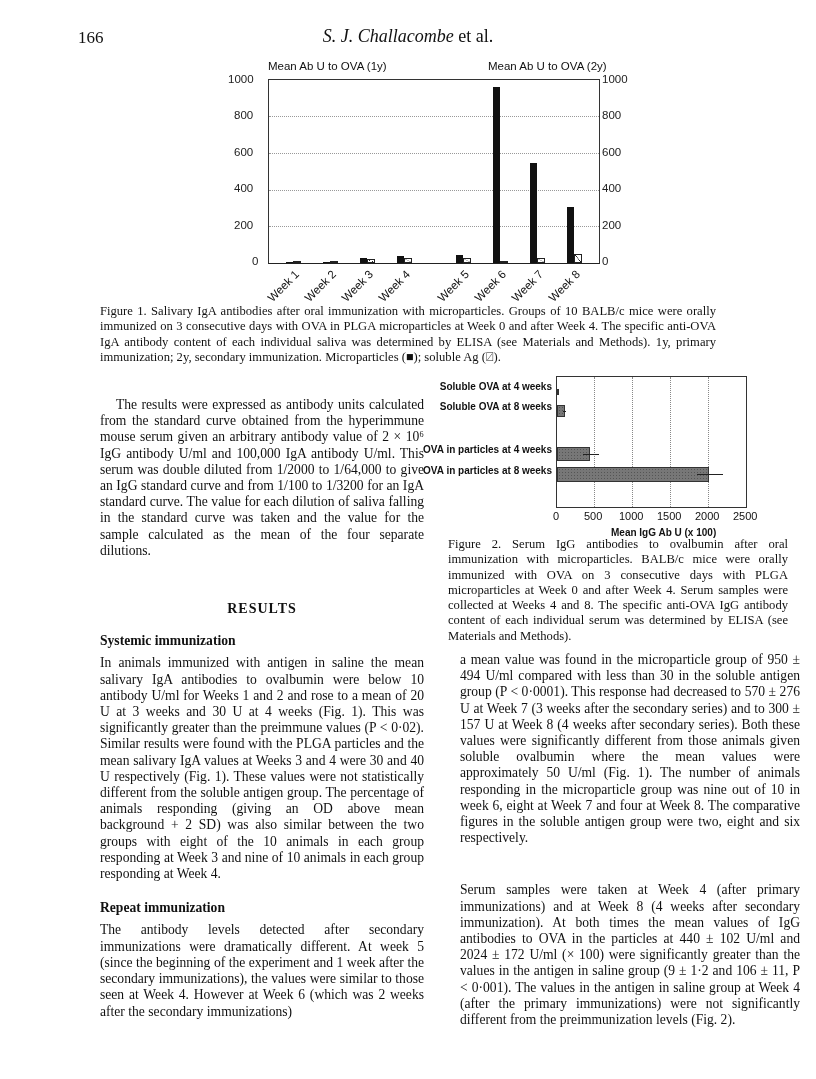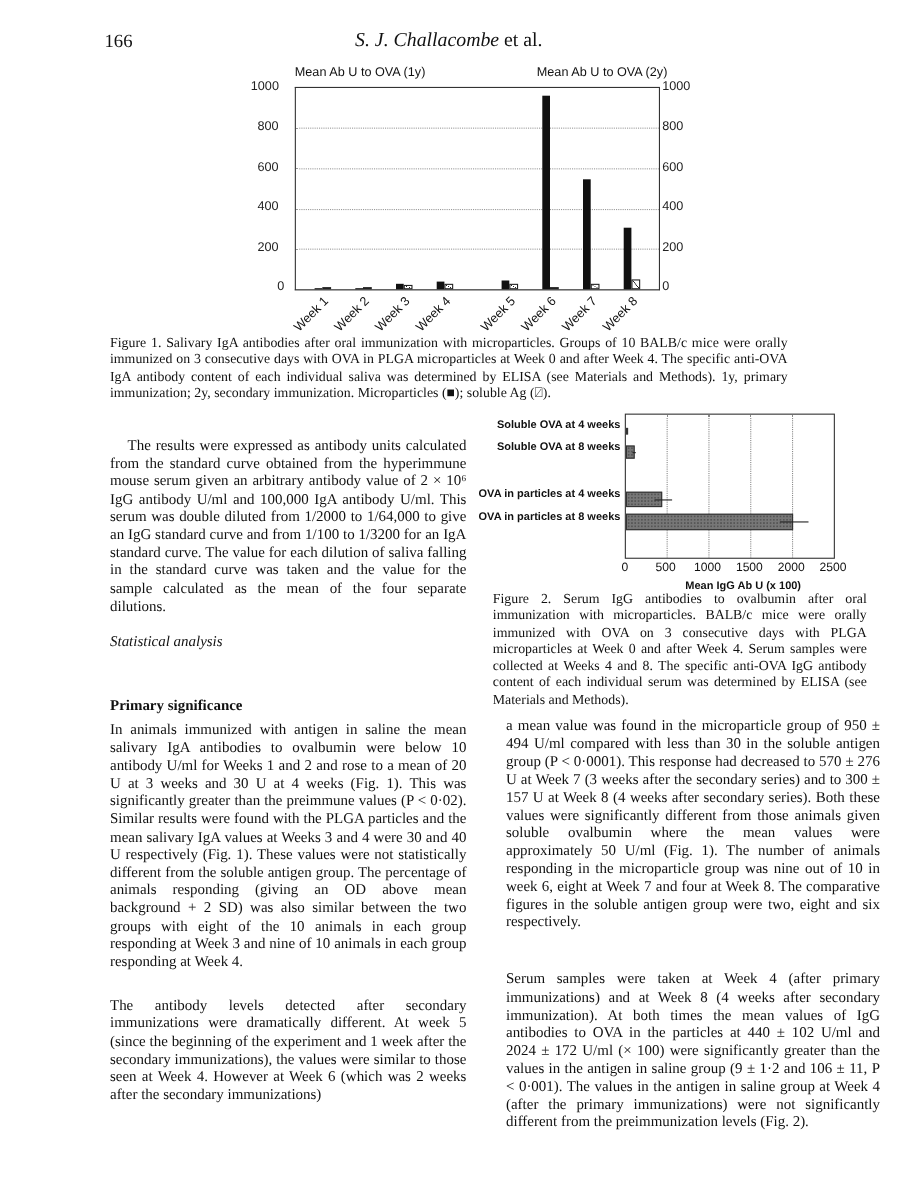--- a/index.html
+++ b/index.html
@@ -1,18 +1,18 @@
 <!DOCTYPE html>
 <html><head>
 <meta charset="utf-8">
 <style>
   html, body { margin:0; padding:0; background:#fff; }
   body { width:816px; height:1079px; position:relative; overflow:hidden; font-family:"Liberation Serif", serif; color:#111; }
   .abs { position:absolute; }
-  .page-num { left:95px; top:28px; font-size:17px; }
+  .page-num { left:78px; top:28px; font-size:17px; }
   .running-head { left:0; width:816px; top:26px; text-align:center; font-size:18px; }
   .running-head i { font-style:italic; }
 
   
   .fig1 { left:230px; top:60px; width:400px; height:240px; }
   .axlbl { font-family:"Liberation Sans", sans-serif; font-size:11.5px; position:absolute; }
   .tick { font-family:"Liberation Sans", sans-serif; font-size:11.5px; position:absolute; color:#222; }
   .plot1 { position:absolute; left:38px; top:19px; width:330px; height:183px; border:1.2px solid #333; border-bottom:1.5px solid #222; }
   .grid1 { position:absolute; left:0; right:0; border-top:1px dotted #999; }
   .bar-solid { position:absolute; background:#111; bottom:0; }
@@ -25,21 +25,21 @@
   .col-l { left:100px; width:324px; }
   .col-r { left:448px; width:340px;margin-left:12px; }
   .body { font-size:13.6px; line-height:16.2px; text-align:justify; }
   .body p { margin:0; }
   .indent { text-indent:16px; }
   .subhead { font-weight:bold; font-size:13.6px; }
   .ital { font-style:italic; font-size:13.6px; }
   .results { font-weight:bold; font-size:14px; letter-spacing:1px; text-align:center; }
 
   
-  .fig2 { left:436px; top:370px; width:350px; height:160px; }
+  .fig2 { left:424px; top:370px; width:350px; height:160px; }
   .plot2 { position:absolute; left:132px; top:6px; width:189px; height:130px; border:1px solid #333; }
   .grid2 { position:absolute; top:0; bottom:0; border-left:1px dotted #888; }
   .hbar { position:absolute; left:0; background:#777; border:1px solid #333; box-sizing:border-box;
           background-image:radial-gradient(#555 1px, transparent 1px); background-size:3px 3px; }
   .err { position:absolute; height:1px; background:#222; }
   .cat2 { position:absolute; right:222px; font-family:"Liberation Sans", sans-serif; font-size:10px; font-weight:bold; white-space:nowrap; text-align:right; }
   .tick2 { position:absolute; font-family:"Liberation Sans", sans-serif; font-size:11px; }
 </style>
 </head>
 <body>
@@ -104,27 +104,28 @@
   <div class="xlab" style="right:130px; top:208px;">Week 6</div>
   <div class="xlab" style="right:93px; top:208px;">Week 7</div>
   <div class="xlab" style="right:56px; top:208px;">Week 8</div>
 </div>
 
 <div class="abs caption" style="left:100px; top:304px; width:616px;"><b>Figure 1.</b><span> Salivary IgA antibodies after oral immunization with microparticles. Groups of 10 BALB/c mice were orally immunized on 3 consecutive days with OVA in PLGA microparticles at Week 0 and after Week 4. The specific anti-OVA IgA antibody content of each individual saliva was determined by ELISA (see Materials and Methods). 1y, primary immunization; 2y, secondary immunization. Microparticles (■); soluble Ag (⍁).</span></div>
 
 <div class="abs col-l body" style="top:397px;">
   <p class="indent">The results were expressed as antibody units calculated from the standard curve obtained from the hyperimmune mouse serum given an arbitrary antibody value of 2 × 10⁶ IgG antibody U/ml and 100,000 IgA antibody U/ml. This serum was double diluted from 1/2000 to 1/64,000 to give an IgG standard curve and from 1/100 to 1/3200 for an IgA standard curve. The value for each dilution of saliva falling in the standard curve was taken and the value for the sample calculated as the mean of the four separate dilutions.</p>
   <div style="height:16px;"></div>
-  <div class="ital">Statistical analysis</div>
   <div style="height:26px;"></div>
+  <div class="results">RESULTS</div>
   <div style="height:16px;"></div>
-  <div class="subhead">Primary significance</div>
+  <div class="subhead">Systemic immunization</div>
   <div style="height:6px;"></div>
   <p>In animals immunized with antigen in saline the mean salivary IgA antibodies to ovalbumin were below 10 antibody U/ml for Weeks 1 and 2 and rose to a mean of 20 U at 3 weeks and 30 U at 4 weeks (Fig. 1). This was significantly greater than the preimmune values (P &lt; 0·02). Similar results were found with the PLGA particles and the mean salivary IgA values at Weeks 3 and 4 were 30 and 40 U respectively (Fig. 1). These values were not statistically different from the soluble antigen group. The percentage of animals responding (giving an OD above mean background + 2 SD) was also similar between the two groups with eight of the 10 animals in each group responding at Week 3 and nine of 10 animals in each group responding at Week 4.</p>
   <div style="height:18px;"></div>
+  <div class="subhead">Repeat immunization</div>
   <div style="height:6px;"></div>
   <p>The antibody levels detected after secondary immunizations were dramatically different. At week 5 (since the beginning of the experiment and 1 week after the secondary immunizations), the values were similar to those seen at Week 4. However at Week 6 (which was 2 weeks after the secondary immunizations)</p>
 </div>
 
 <div class="abs fig2">
   <div class="plot2">
     <div class="grid2" style="left:37px;"></div>
     <div class="grid2" style="left:75px;"></div>
     <div class="grid2" style="left:113px;"></div>
     <div class="grid2" style="left:151px;"></div>

